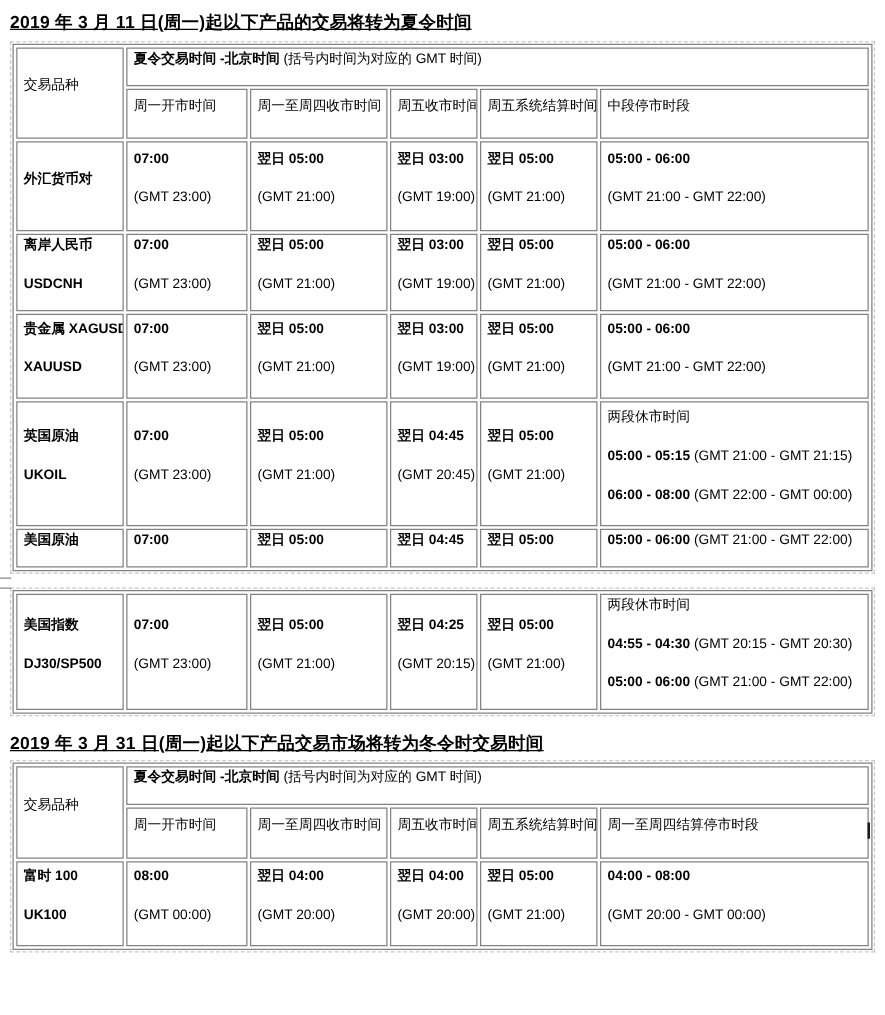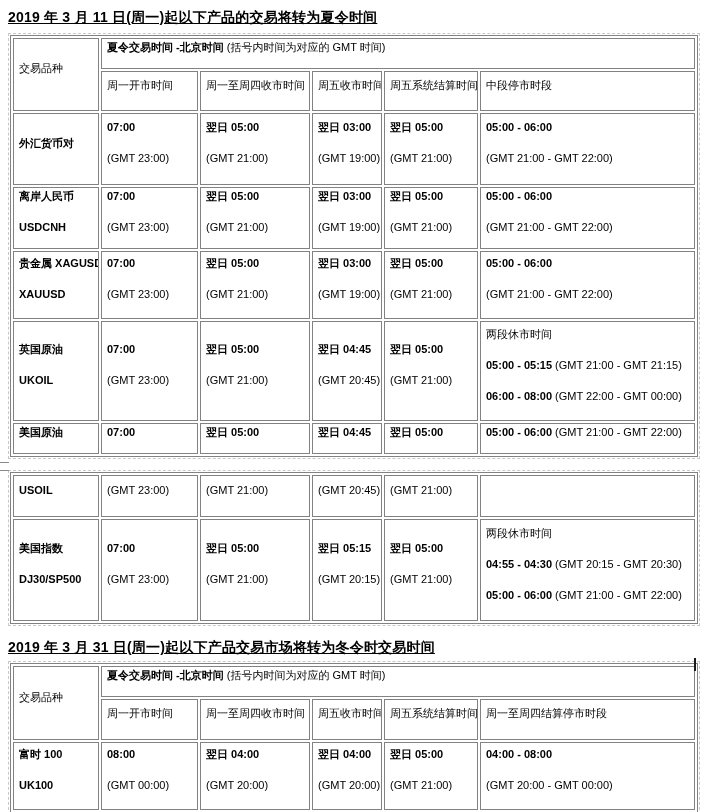--- a/index.html
+++ b/index.html
@@ -228,51 +228,33 @@
           <col class="c0">
           <col class="c1">
           <col class="c2">
           <col class="c3">
           <col class="c4">
           <col class="c5">
         </colgroup>
       <tbody>
           <tr>
             <td>
-              <p class="cl"><span class="b">USOIL</span></p>
-            </td>
-            <td>
-              <p class="cl"><span>(GMT 23:00)</span></p>
-            </td>
-            <td>
-              <p class="cl"><span>(GMT 21:00)</span></p>
-            </td>
-            <td>
-              <p class="cl"><span>(GMT 20:45)</span></p>
-            </td>
-            <td>
-              <p class="cl"><span>(GMT 21:00)</span></p>
-            </td>
-            <td></td>
-          </tr>
-          <tr>
-            <td>
               <p class="cl"><span class="b">美国指数</span></p>
               <p class="cl"><span class="b">DJ30/SP500</span></p>
             </td>
             <td>
               <p class="cl"><span class="b">07:00</span></p>
               <p class="cl"><span>(GMT 23:00)</span></p>
             </td>
             <td>
               <p class="cl"><span class="b">翌日 05:00</span></p>
               <p class="cl"><span>(GMT 21:00)</span></p>
             </td>
             <td>
-              <p class="cl"><span class="b">翌日 05:15</span></p>
+              <p class="cl"><span class="b">翌日 04:25</span></p>
               <p class="cl"><span>(GMT 20:15)</span></p>
             </td>
             <td>
               <p class="cl"><span class="b">翌日 05:00</span></p>
               <p class="cl"><span>(GMT 21:00)</span></p>
             </td>
             <td>
               <p class="cl"><span>两段休市时间</span></p>
               <p class="cl"><span class="b">04:55 - 04:30</span><span> (GMT 20:15 - GMT 20:30)</span></p>
               <p class="cl"><span class="b">05:00 - 06:00</span><span> (GMT 21:00 - GMT 22:00)</span></p>

